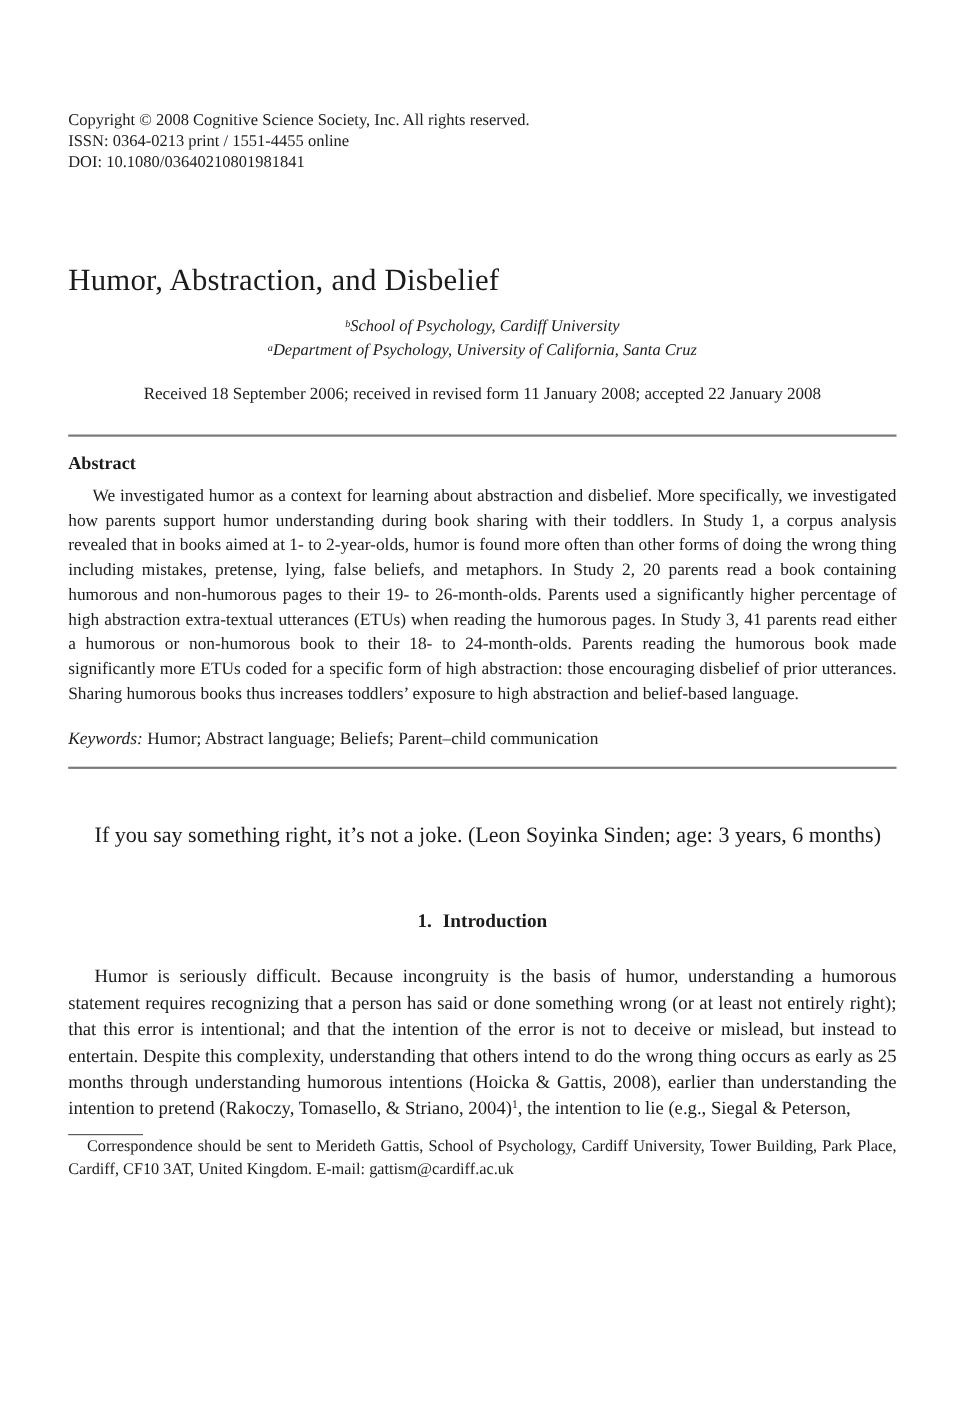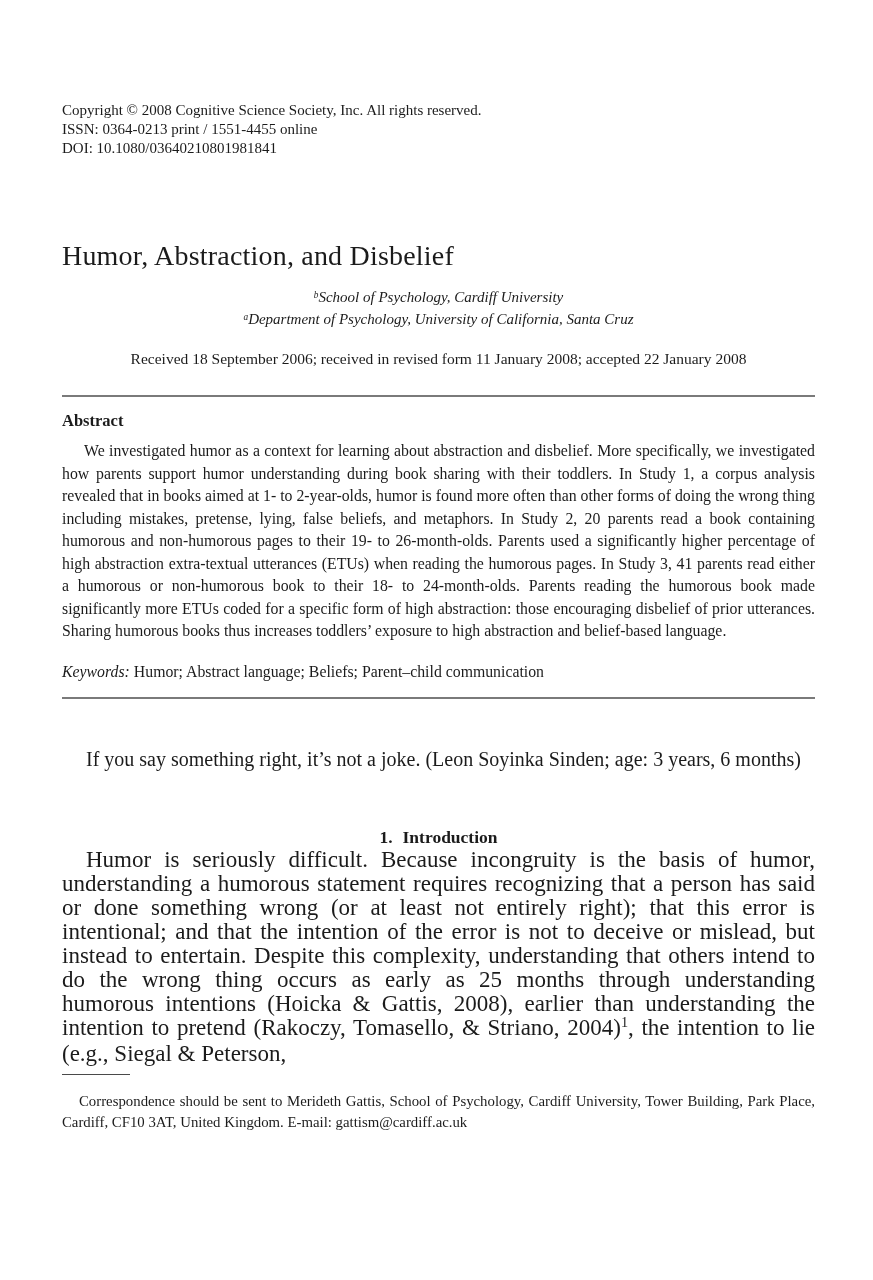--- a/index.html
+++ b/index.html
@@ -89,38 +89,39 @@
     font-size: 20px;
   }
   .sec-heading {
     margin-top: 56px;
     font-size: 17.5px;
     font-weight: bold;
     text-align: center;
   }
   .sec-title { margin-left: 10px; }
   .body-para {
-    font-size: 23px;
+    margin-top: 28px;
+    font-size: 17px;
     line-height: 24px;
     text-align: justify;
     text-indent: 24px;
   }
   .body-para sup.fn-mark {
     font-size: 0.62em;
     position: relative;
     top: -0.5em;
     vertical-align: baseline;
   }
   .fn-rule {
     margin-top: 8px;
     width: 68px;
     border-top: 1.5px solid #4a4a4a;
   }
   .footnote {
-    margin-top: 16px;
+    margin-top: 0;
     font-size: 14.8px;
     line-height: 21px;
     text-align: justify;
     text-indent: 17px;
   }
 </style>
 </head>
 <body>
 
 <div class="page">

